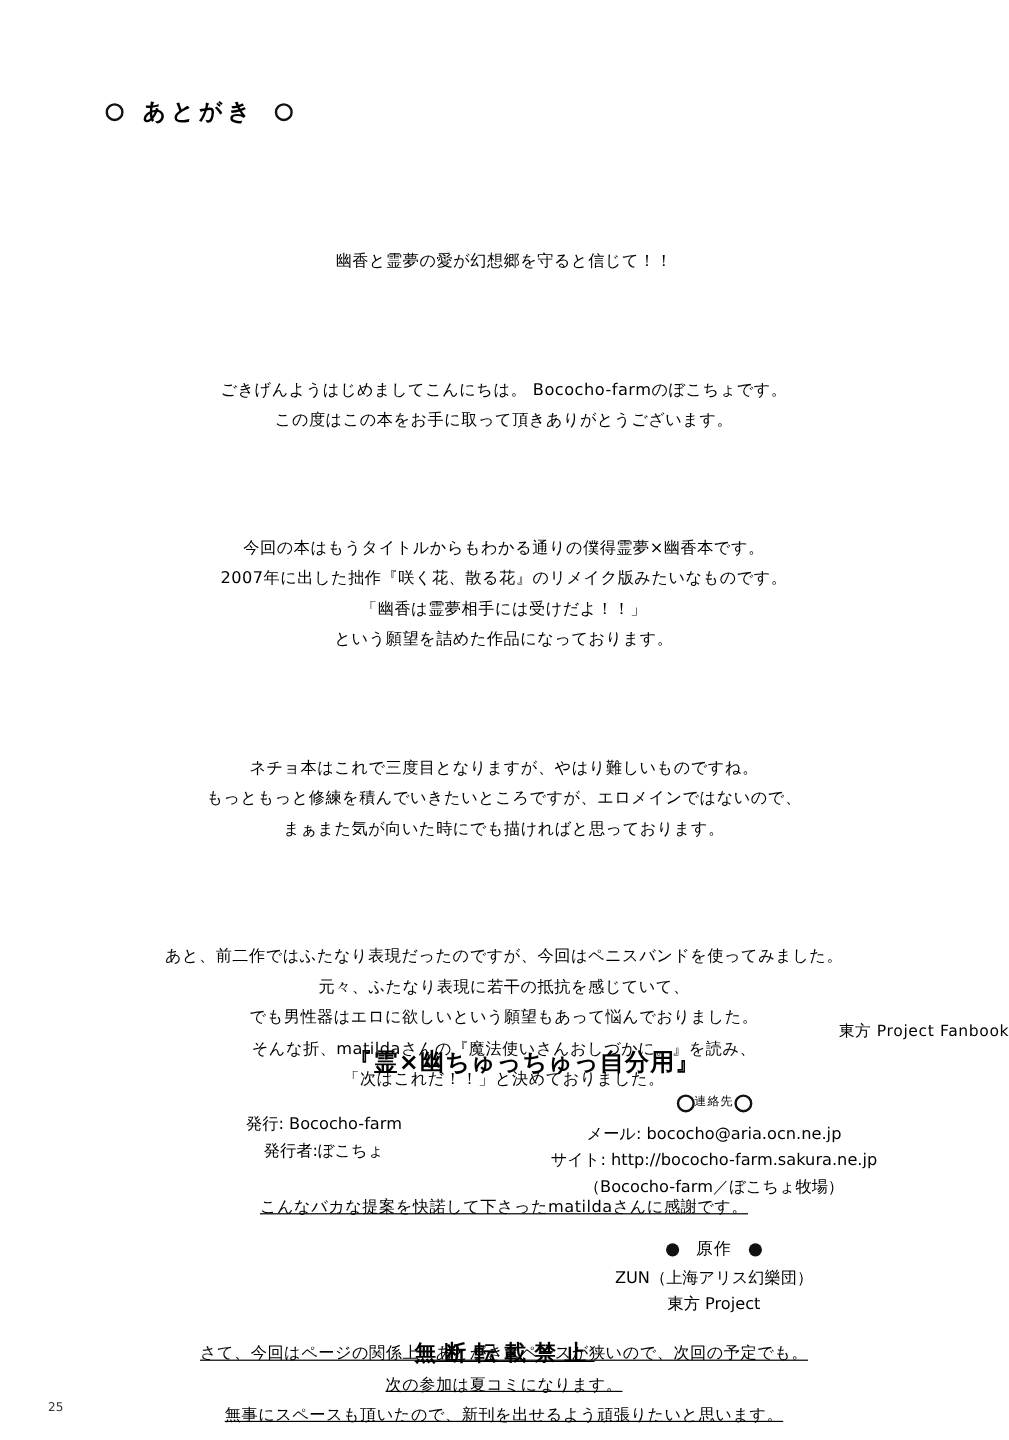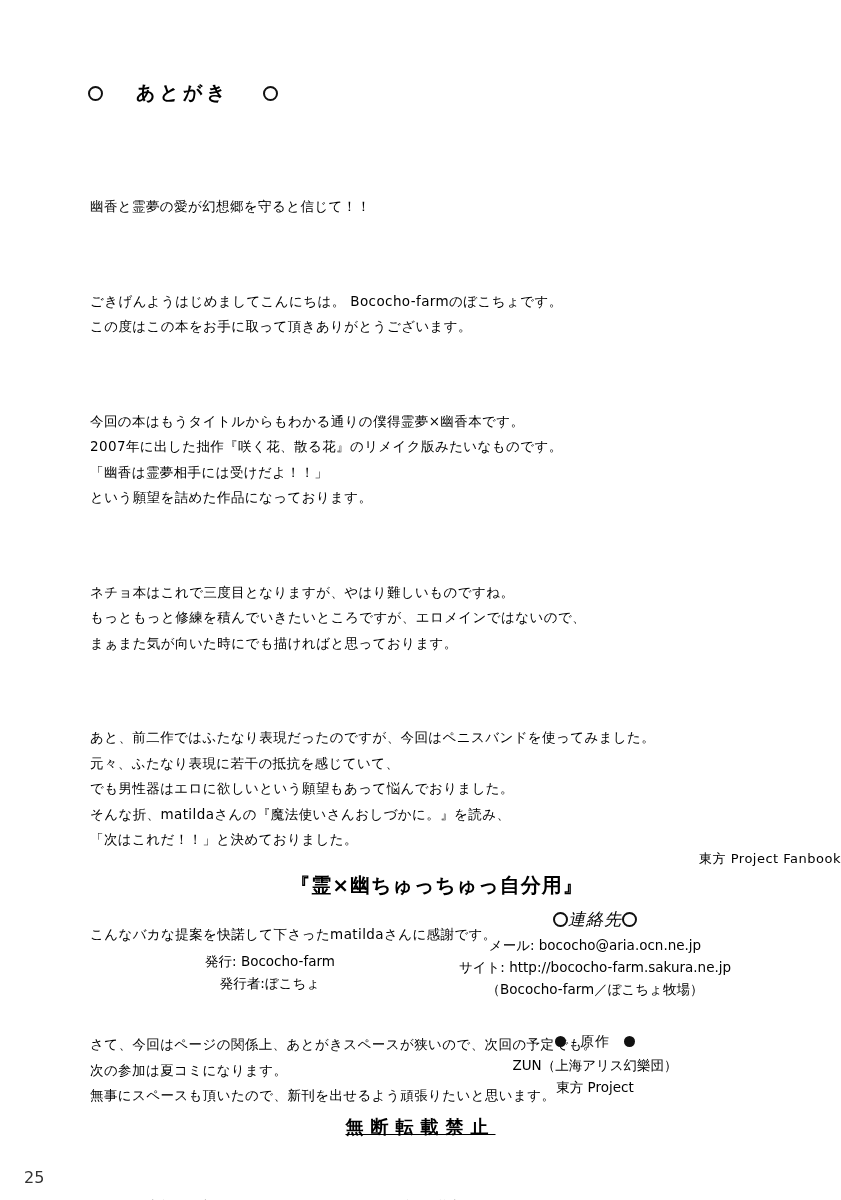--- a/index.html
+++ b/index.html
@@ -20,21 +20,21 @@
     inset: 0;
   }
 
   
   .afterword-head {
     position: absolute;
     left: 88px;
     top: 80px;
     display: flex;
     align-items: center;
-    gap: 33px;
+    gap: 16px;
     font-size: 19px;
     font-weight: bold;
     letter-spacing: 4px;
   }
   .ring {
     display: inline-block;
     width: 15px;
     height: 15px;
     border: 2px solid #111;
     border-radius: 50%;
@@ -46,25 +46,27 @@
     position: absolute;
     left: 90px;
     top: 143px;
     width: 660px;
     font-size: 13.5px;
     line-height: 25.5px;
     letter-spacing: 0.4px;
     white-space: pre-wrap;
   }
   .para {
-    margin: 0 0 18px 0;
+    margin: 12px 0 18px 0;
     white-space: pre-wrap;
+    text-align: center;
   }
   .para.gap-lg {
     margin-bottom: 34px;
+    text-decoration: underline;
   }
 
   
   .colophon {
     position: absolute;
     left: 0;
     right: 0;
     top: 850px;
     height: 300px;
   }
@@ -85,44 +87,43 @@
     text-align: center;
     font-size: 20px;
     font-weight: bold;
     letter-spacing: 1px;
     padding-left: 33px;
   }
 
   .pub-block {
     position: absolute;
     left: 120px;
-    top: 100px;
+    top: 76px;
     width: 300px;
     text-align: center;
     font-size: 13.5px;
     line-height: 22px;
   }
 
   .contact-block {
     position: absolute;
     left: 410px;
     top: 58px;
     width: 370px;
     text-align: center;
     font-size: 13.5px;
     line-height: 22px;
   }
   .contact-head {
     display: flex;
     align-items: center;
     justify-content: center;
-    font-size: 17px;
+    font-size: 10px;
     letter-spacing: 1px;
     margin-bottom: 4px;
-    font-style: italic;
   }
 
   .origin-block {
     position: absolute;
     left: 410px;
     top: 180px;
     width: 370px;
     text-align: center;
     font-size: 13.5px;
     line-height: 22px;
@@ -152,23 +153,23 @@
     text-align: center;
     font-size: 18px;
     font-weight: bold;
     letter-spacing: 7px;
     font-family: "DejaVu Serif", "Liberation Serif", serif;
     text-decoration: underline;
   }
 
   .page-number {
     position: absolute;
-    left: 24px;
+    left: 40px;
     top: 1168px;
-    font-size: 16px;
+    font-size: 10px;
     color: #333;
   }
 </style>
 </head>
 <body>
 
 <div class="page">
 
   <div class="afterword-head">
     <span class="ring"></span>

